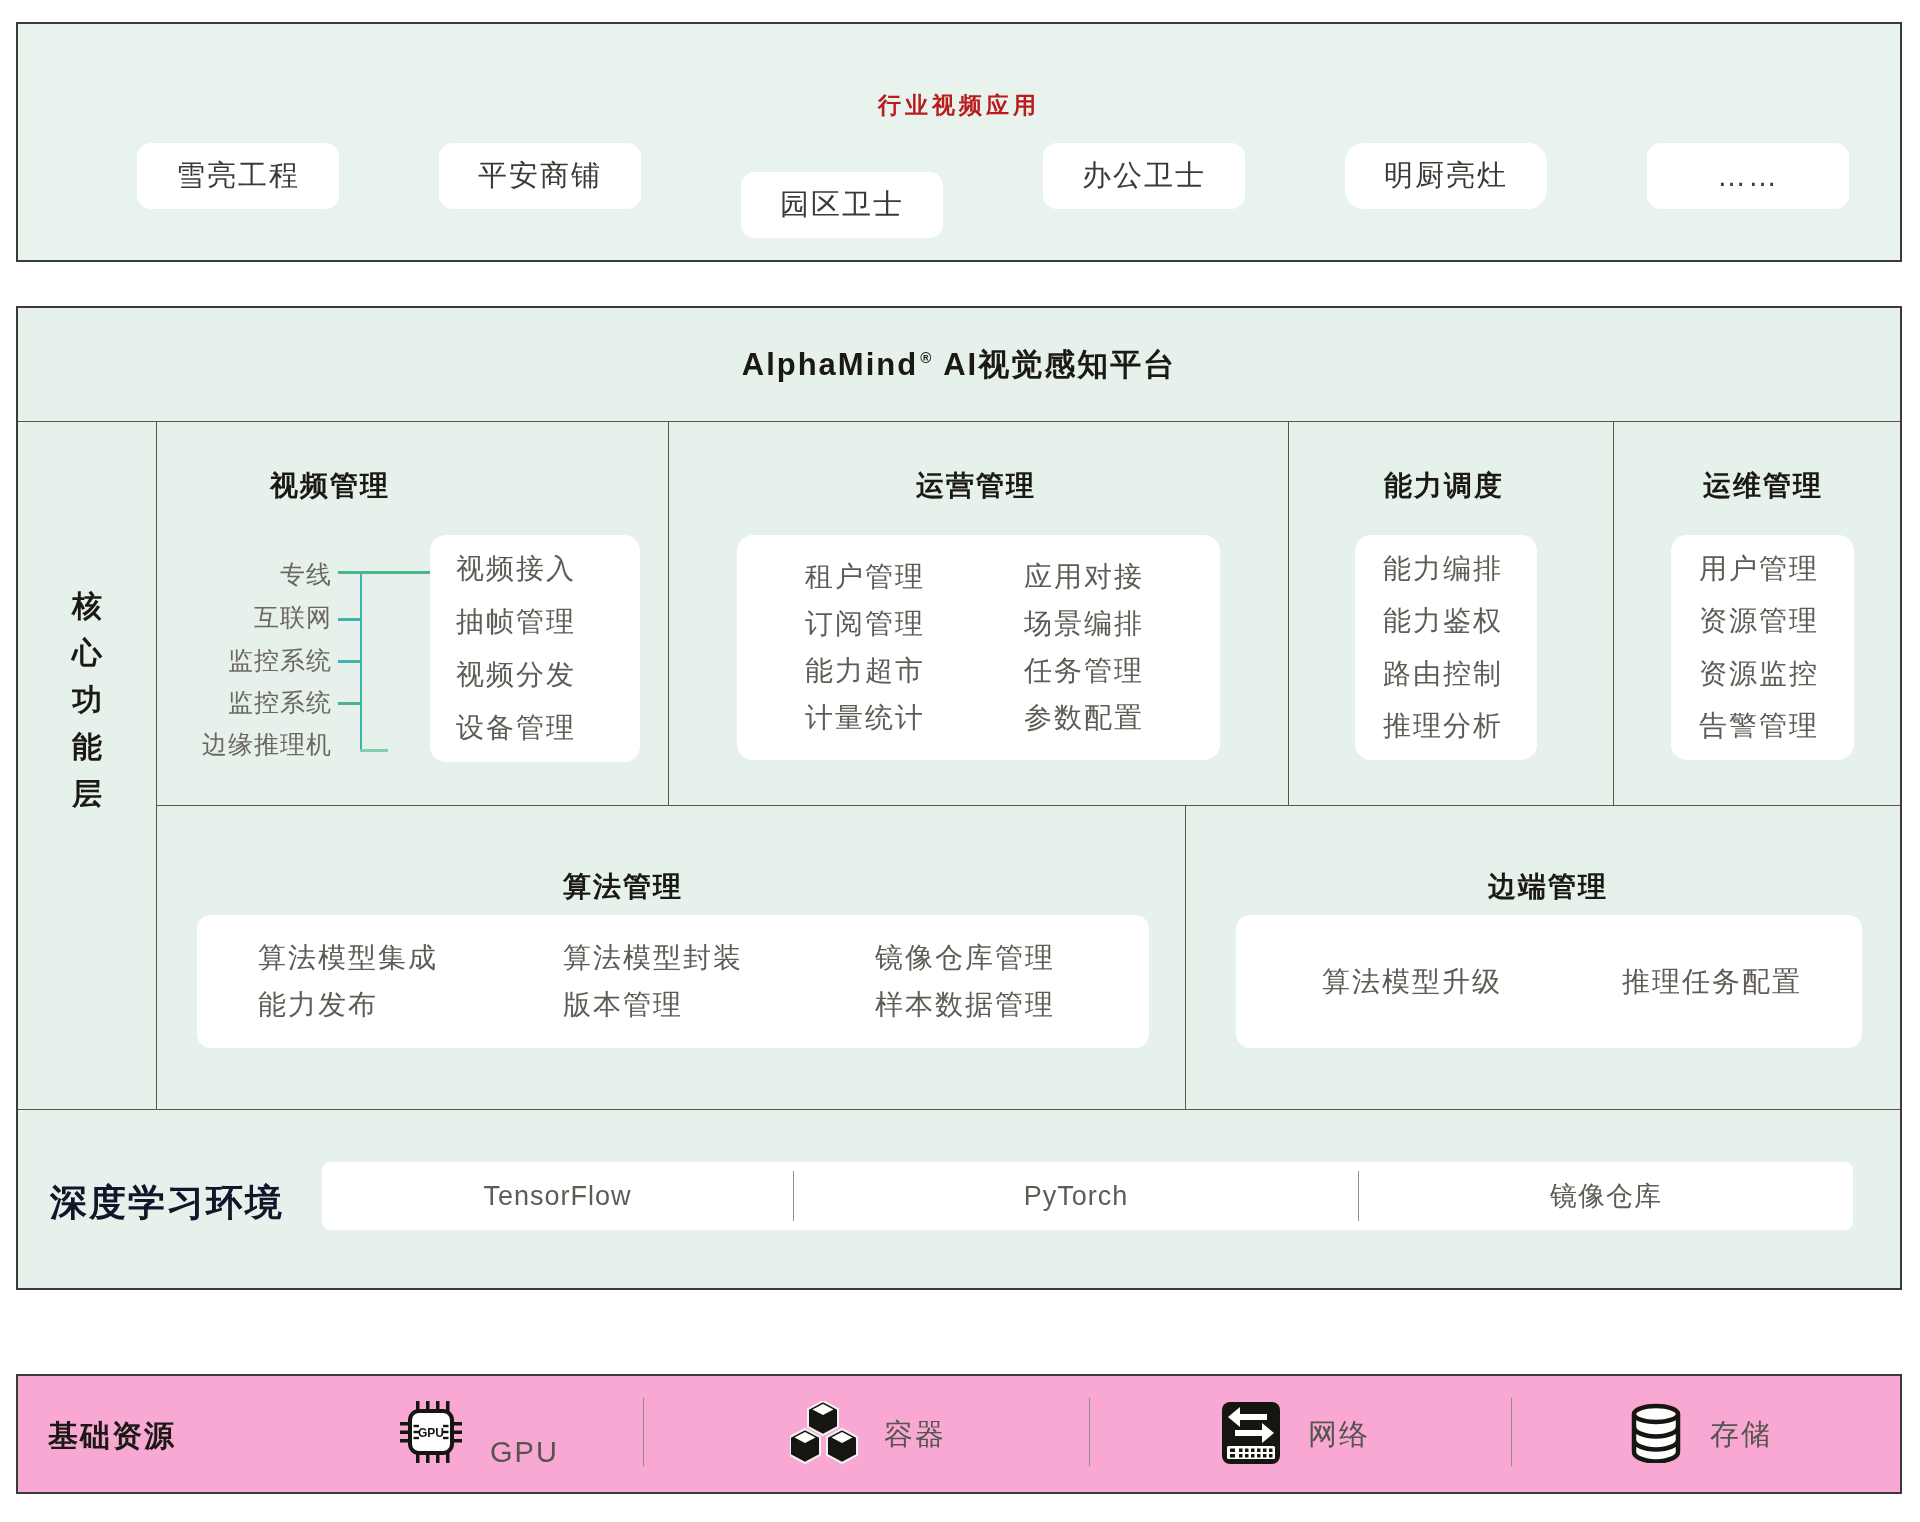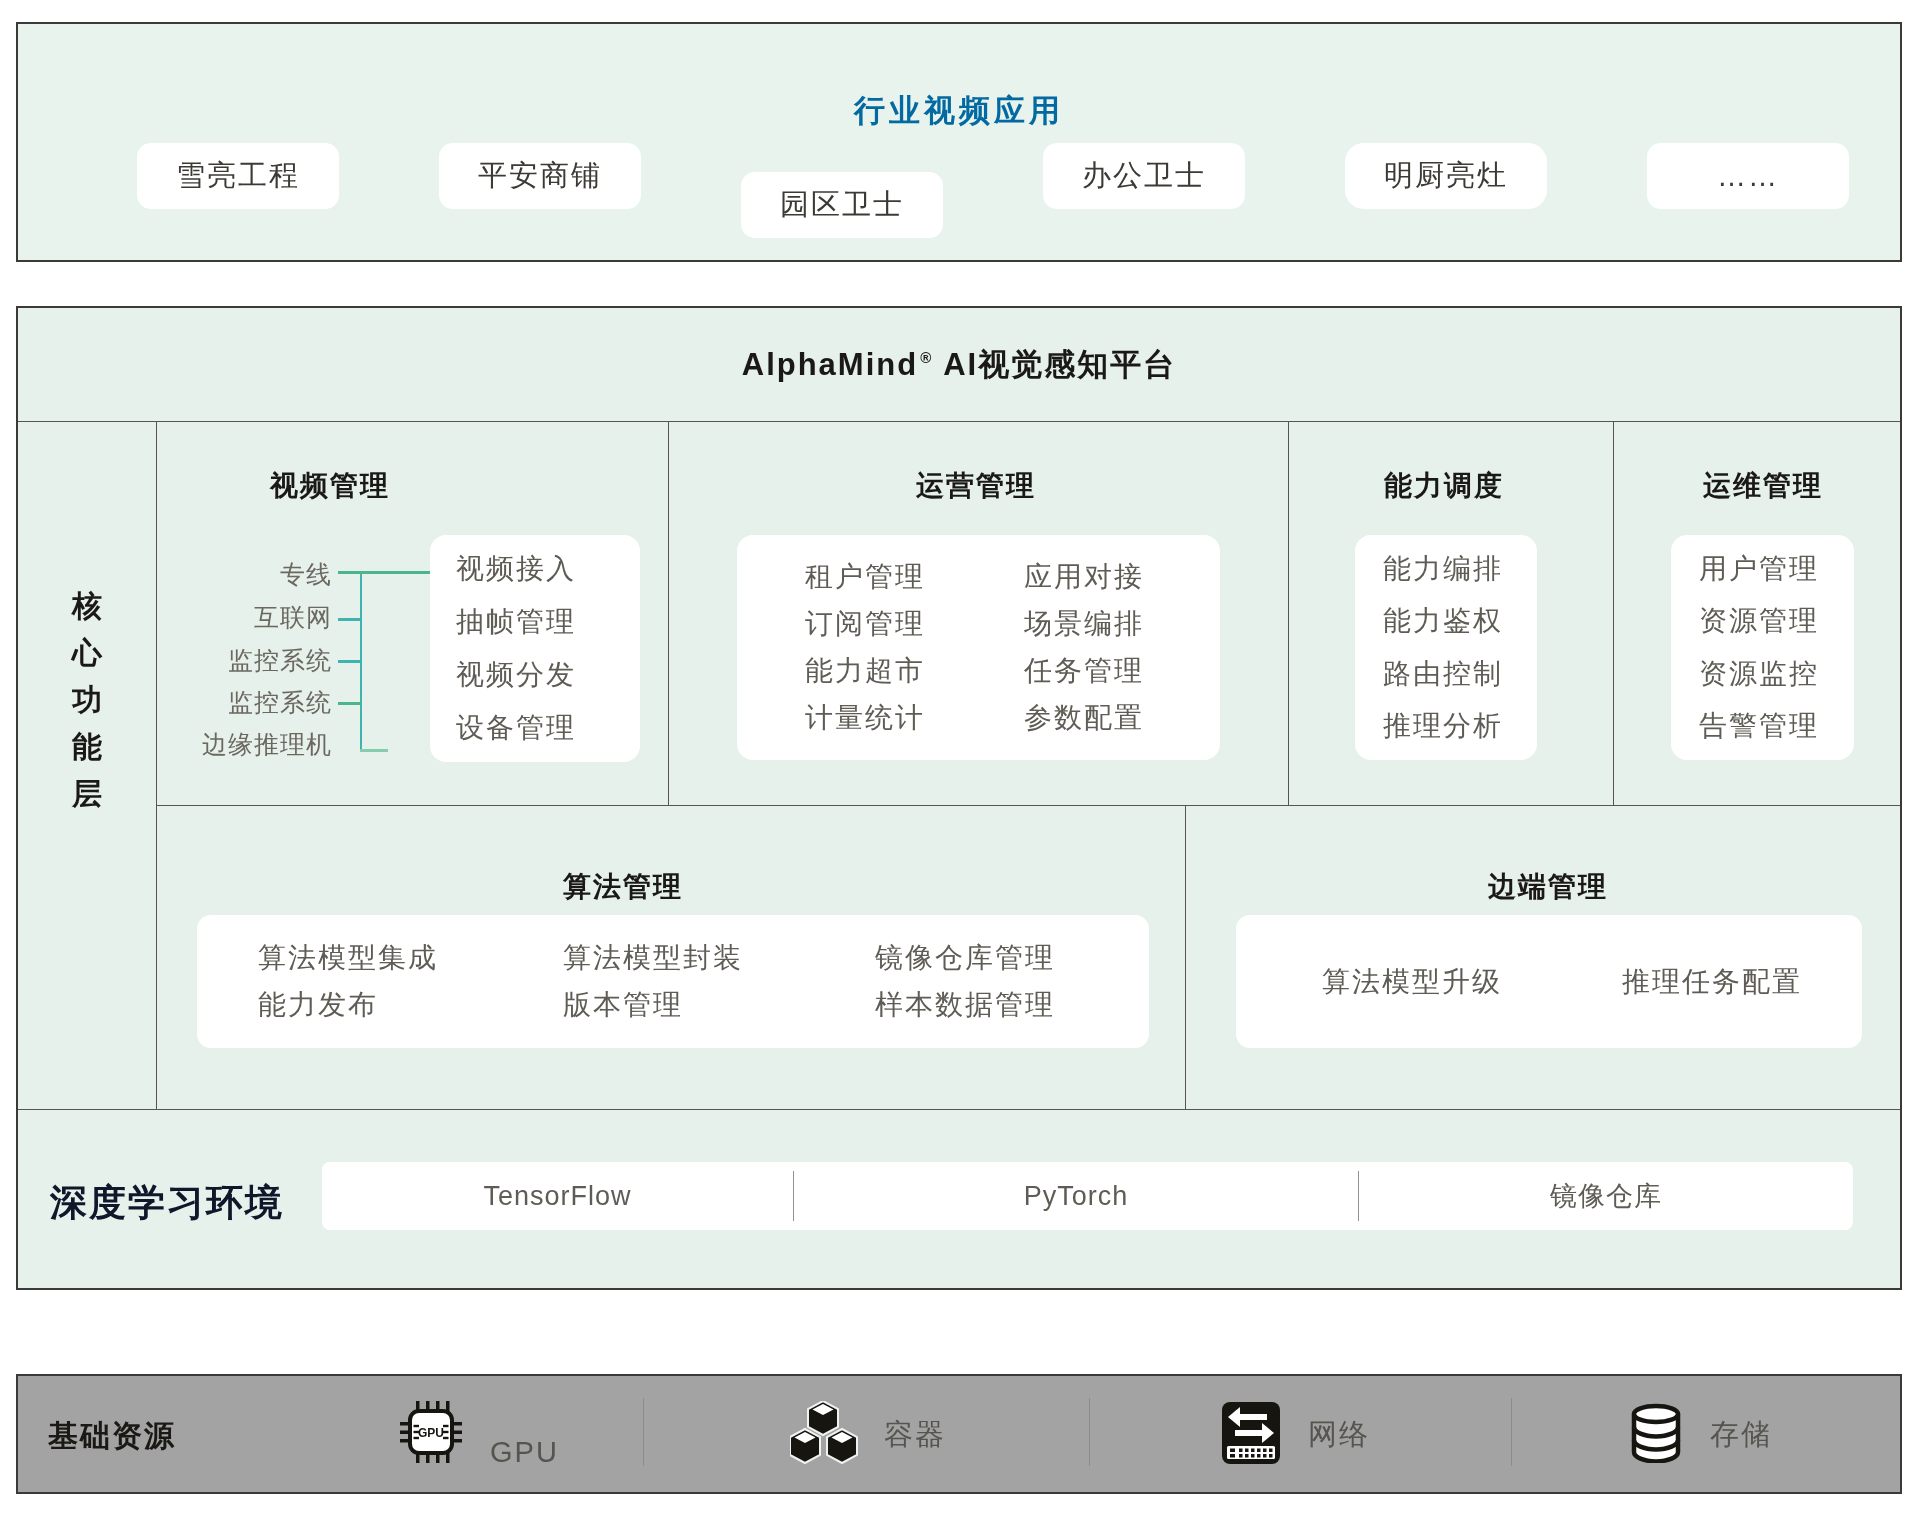--- a/index.html
+++ b/index.html
@@ -2,24 +2,24 @@
 <html><head>
 <meta charset="utf-8">
 <style>
   * { margin:0; padding:0; box-sizing:border-box; }
   body { background:#ffffff; font-family:"Liberation Sans","DejaVu Sans",sans-serif; }
   .page { position:relative; width:1920px; height:1522px; background:#ffffff; overflow:hidden; }
 
   .outer-box { position:absolute; left:16px; width:1886px; border:2px solid #3b3a36; }
   .top-box { top:22px; height:240px; background:#e8f3ee; }
   .platform-box { top:306px; height:984px; background:#e6f1eb; }
-  .bottom-box { top:1374px; height:120px; background:#a3a3a3; }
+  .bottom-box { top:1374px; height:120px; background:#f9a8d4; }
 
   .big-title { position:absolute; left:0; width:100%; text-align:center;
-    font-size:31px; font-weight:bold; color:#0369a1; letter-spacing:4px; }
+    font-size:23px; font-weight:bold; color:#b91c1c; letter-spacing:4px; }
 
   .app-chip { position:absolute; top:119px; width:202px; height:66px; background:#ffffff;
     border-radius:14px; display:flex; align-items:center; justify-content:center;
     font-size:29px; color:#3c3a35; letter-spacing:2px; }
 
   .platform-title-row { position:absolute; left:0; top:0; width:100%; height:114px;
     border-bottom:1px solid #57554f; display:flex; align-items:center; justify-content:center;
     font-size:31px; font-weight:bold; color:#1b1915; letter-spacing:2px; }
   .platform-title-row sup { font-size:15px; margin:0 10px 14px 2px; font-weight:bold; }
 

